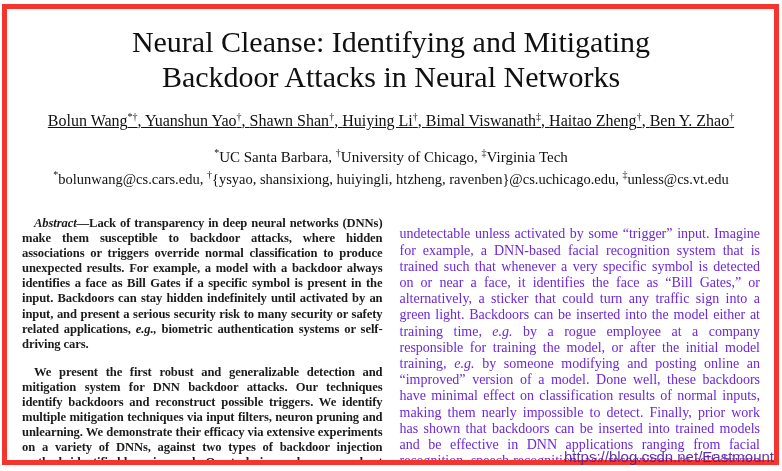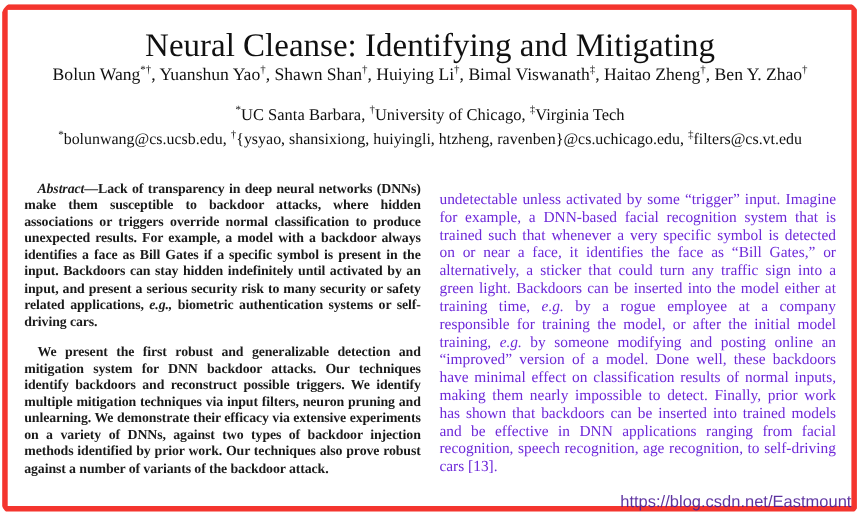--- a/index.html
+++ b/index.html
@@ -1,34 +1,34 @@
 <!DOCTYPE html>
 <html><head>
 <meta charset="utf-8">
 <style>
   html,body { margin:0; padding:0; background:#ffffff; }
   .page {
     position:relative; width:782px; height:471px; background:#ffffff;
-    overflow:hidden; font-family:"Liberation Serif", serif; color:#161616;border-radius:19px;
+    overflow:hidden; font-family:"Liberation Serif", serif; color:#161616;
   }
   .frame {
     position:absolute; left:2px; right:3px; top:4px; bottom:6px;
     border:5px solid #f4352e; pointer-events:none; z-index:5;
   }
   .content {
     position:absolute; left:9px; right:9px; top:9px; bottom:11px;
     overflow:hidden; padding:0 8px; z-index:1;
   }
   .title {
     text-align:center; font-size:30px; line-height:35px;
     margin-top:15px; font-weight:400; color:#101010;
   }
   .authors {
-    text-align:center; font-size:16px; line-height:20px; 
-    white-space:nowrap; color:#101010;
+    text-align:center; font-size:16px; line-height:20px; margin-top:17px;
+    white-space:nowrap; color:#101010;text-decoration:underline;
   }
   .authors sup, .affils sup, .emails sup { font-size:10px; line-height:0; }
   .affils {
     text-align:center; font-size:15px; line-height:19px; margin-top:17px; color:#101010;
   }
   .emails {
     text-align:center; font-size:14.5px; line-height:19px; margin-top:3px;
     white-space:nowrap; color:#101010;
   }
   .columns {
@@ -55,32 +55,33 @@
 </head>
 <body>
 
 <div class="page">
   <div class="frame"></div>
 
   <div class="content">
 
     <div class="title">
       <div>Neural Cleanse: Identifying and Mitigating</div>
+      <div>Backdoor Attacks in Neural Networks</div>
     </div>
 
     <div class="authors">
       <span>Bolun Wang</span><sup>*†</sup><span>, </span><span>Yuanshun Yao</span><sup>†</sup><span>, </span><span>Shawn Shan</span><sup>†</sup><span>, </span><span>Huiying Li</span><sup>†</sup><span>, </span><span>Bimal Viswanath</span><sup>‡</sup><span>, </span><span>Haitao Zheng</span><sup>†</sup><span>, </span><span>Ben Y. Zhao</span><sup>†</sup>
     </div>
 
     <div class="affils">
       <sup>*</sup><span>UC Santa Barbara</span><span>, </span><sup>†</sup><span>University of Chicago</span><span>, </span><sup>‡</sup><span>Virginia Tech</span>
     </div>
 
     <div class="emails">
-      <sup>*</sup><span>bolunwang@cs.ucsb.edu</span><span>, </span><sup>†</sup><span>{ysyao, shansixiong, huiyingli, htzheng, ravenben}@cs.uchicago.edu</span><span>, </span><sup>‡</sup><span>filters@cs.vt.edu</span>
+      <sup>*</sup><span>bolunwang@cs.cars.edu</span><span>, </span><sup>†</sup><span>{ysyao, shansixiong, huiyingli, htzheng, ravenben}@cs.uchicago.edu</span><span>, </span><sup>‡</sup><span>unless@cs.vt.edu</span>
     </div>
 
     <div class="columns">
 
       <div class="col col-left">
         <p><span class="it">Abstract</span><span>—Lack of transparency in deep neural networks (DNNs) make them susceptible to backdoor attacks, where hidden associations or triggers override normal classification to produce unexpected results. For example, a model with a backdoor always identifies a face as Bill Gates if a specific symbol is present in the input. Backdoors can stay hidden indefinitely until activated by an input, and present a serious security risk to many security or safety related applications, </span><span class="it">e.g.,</span><span> biometric authentication systems or self-driving cars.</span></p>
         <p>We present the first robust and generalizable detection and mitigation system for DNN backdoor attacks. Our techniques identify backdoors and reconstruct possible triggers. We identify multiple mitigation techniques via input filters, neuron pruning and unlearning. We demonstrate their efficacy via extensive experiments on a variety of DNNs, against two types of backdoor injection methods identified by prior work. Our techniques also prove robust against a number of variants of the backdoor attack.</p>
       </div>
 
       <div class="col col-right">

